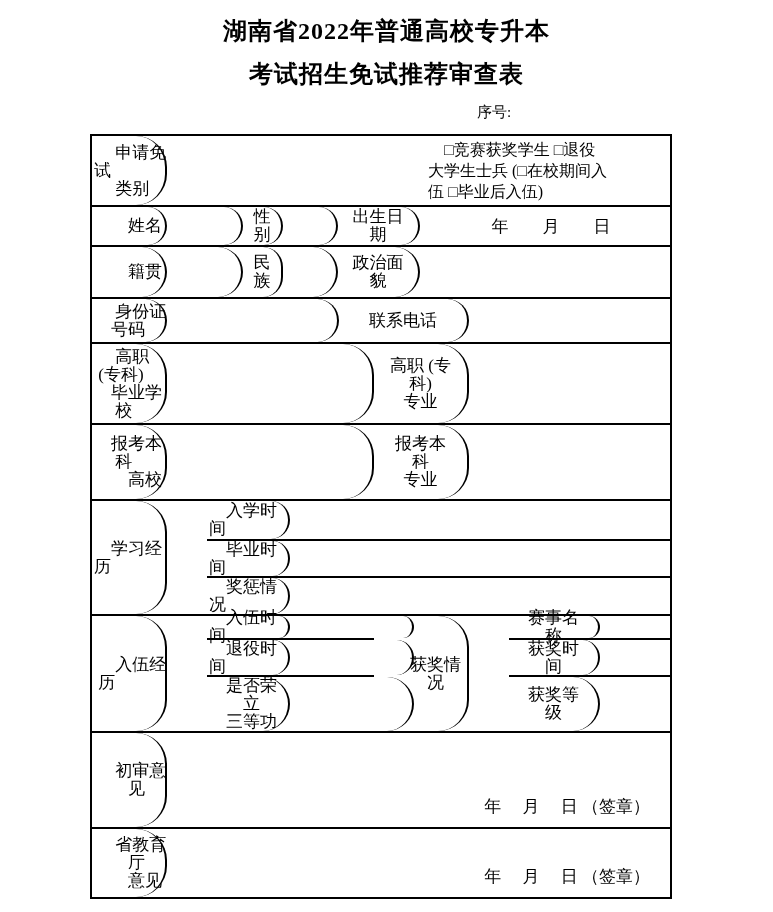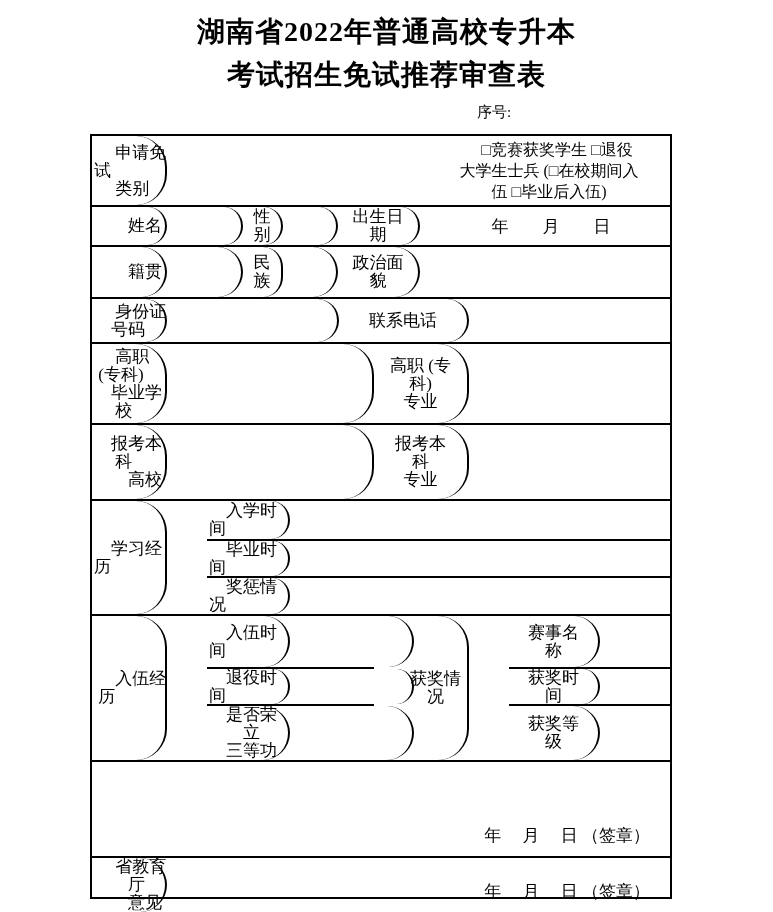--- a/index.html
+++ b/index.html
@@ -8,21 +8,21 @@
     position:relative;
     width:773px; height:912px;
     background:#ffffff;
     color:#000000;
     font-family:"Liberation Serif","DejaVu Serif",serif;
     overflow:hidden;
   }
   .title {
     padding-top:10px;
     text-align:center;
-    font-size:28px;
+    font-size:24px;
     font-weight:bold;
     line-height:43px;
     letter-spacing:1px;
   }
   .serial {
     position:absolute;
     left:477px; top:103px;
     font-size:15px;
     white-space:pre;
   }
@@ -46,34 +46,34 @@
   .c.last { border-right:none; }
   .flex1 { flex:1 1 auto; min-width:0; }
   .vcol { display:flex; flex-direction:column; flex:none;padding-left:40px; }
   .vcol.flex1 { flex:1 1 auto; }
   .vrow { display:flex; border-bottom:2px solid #000; flex:none; }
   .vrow.vlast { border-bottom:none; flex:1; }
   .lines { width:100%; padding:0 2px; }
   .ln { line-height:18px; white-space:pre; }
   .center .lines { text-align:center; padding:0; }
   .opts { margin-left:auto; width:242px; font-size:16px; }
-  .opts .ln { line-height:21px;text-align:center; }
+  .opts .ln { line-height:21px; }
   .signc { align-items:flex-end; }
   .sign { width:100%; text-align:right; padding:0 20px 9px 0; white-space:pre; }
   .datec .lines { padding-left:12px; }
   .date-text { white-space:pre; }
   
   .w75{width:75px} .w76{width:76px} .w40{width:40px} .w55{width:55px}
   .w82{width:82px} .w172{width:172px} .w130{width:130px} .w207{width:207px}
   .w95{width:95px} .w83{width:83px} .w124{width:124px} .w91{width:91px}
   
   .h71{height:71px} .h40{height:40px} .h38{height:52px} .h45{height:45px}
   .h81{height:81px} .h59{height:76px} .h96{height:96px}
   .vh40{height:40px} .vh37{height:37px} .vh31{height:31px}
-  .vh36{height:53px} .vh58{height:58px}
+  .vh36{height:24px} .vh58{height:58px}
 </style>
 </head>
 <body>
 
 <div class="page">
 
   <div class="title">
     <div>湖南省2022年普通高校专升本</div>
     <div>考试招生免试推荐审查表</div>
   </div>
@@ -308,20 +308,26 @@
                 <div class="ln">获奖等</div>
                 <div class="ln">级</div>
               </div>
             </div>
           <div class="c flex1 last"></div>
         </div>
       </div>
     </div>
 
     <div class="band h96">
+      <div class="c w75">
+          <div class="lines">
+            <div class="ln">　 初审意</div>
+            <div class="ln">　　见</div>
+          </div>
+        </div>
       <div class="c flex1 last signc">
         <div class="sign">年　 月　 日 （签章）</div>
       </div>
     </div>
 
     <div class="band blast">
       <div class="c w75">
           <div class="lines">
             <div class="ln">　 省教育</div>
             <div class="ln">　　厅</div>

